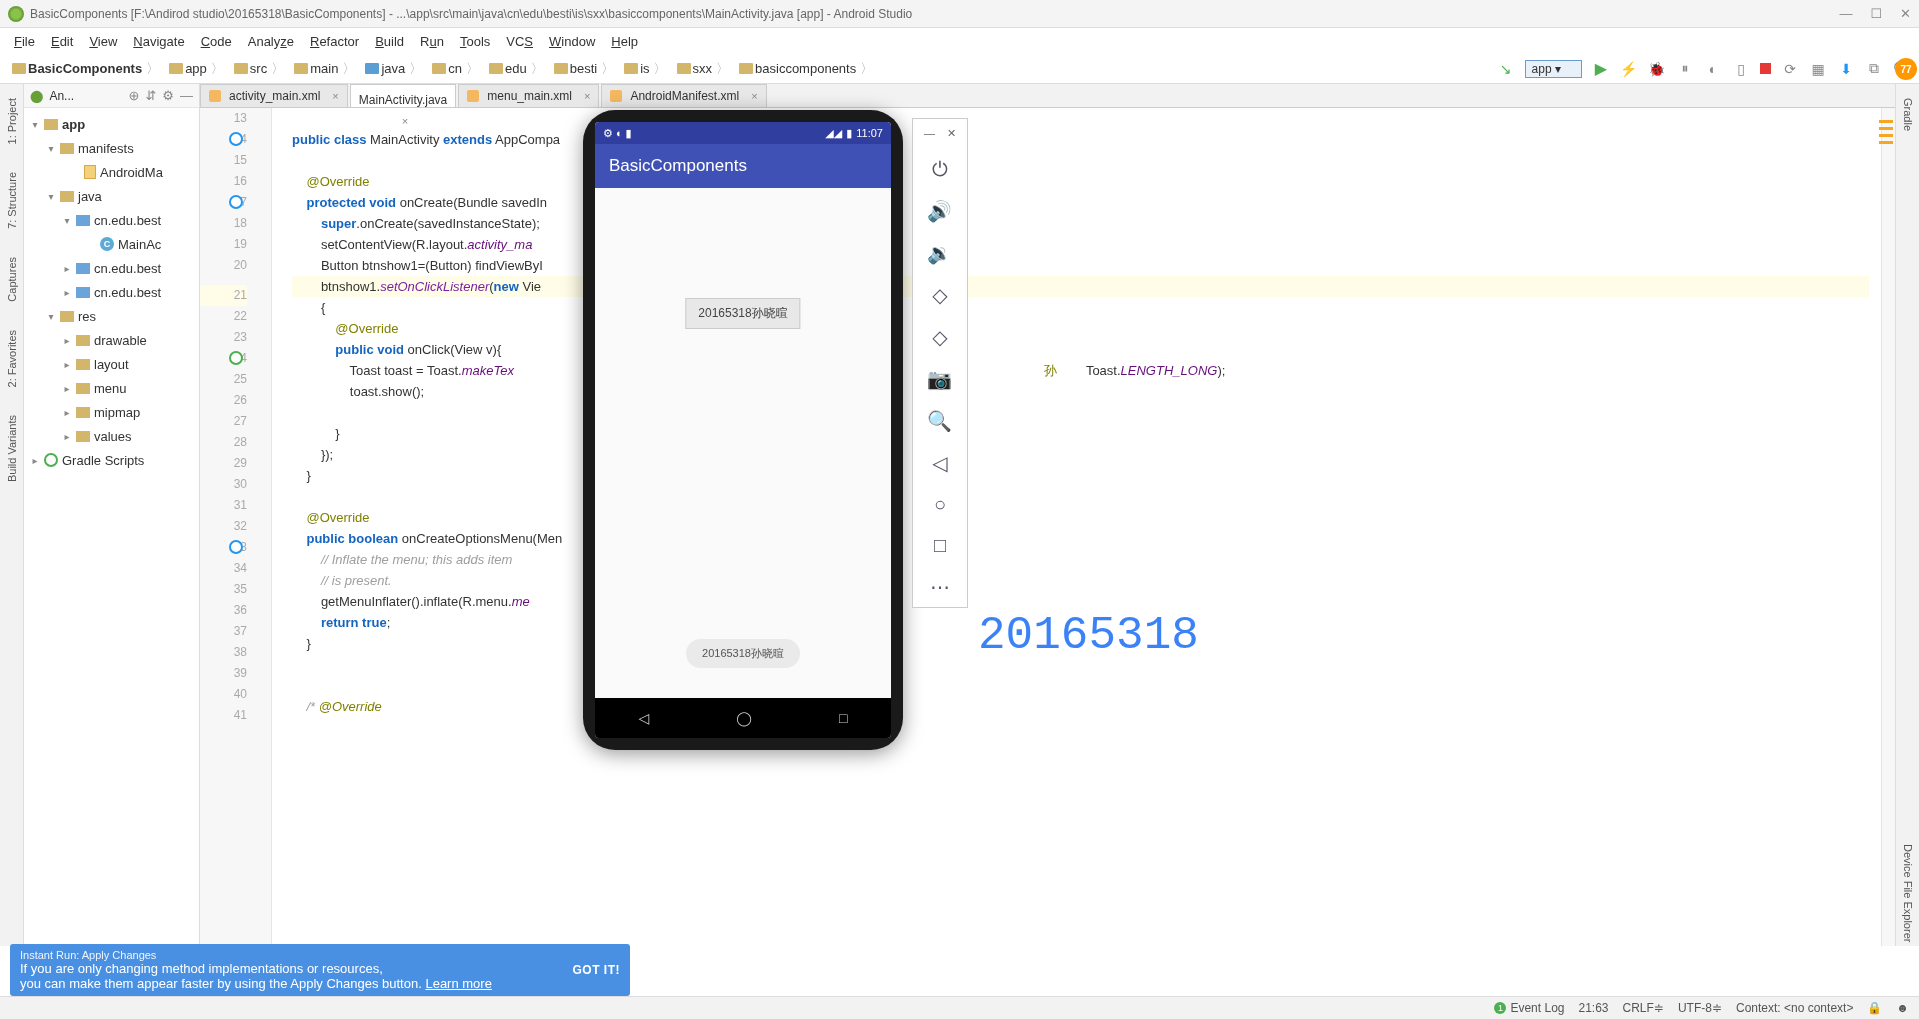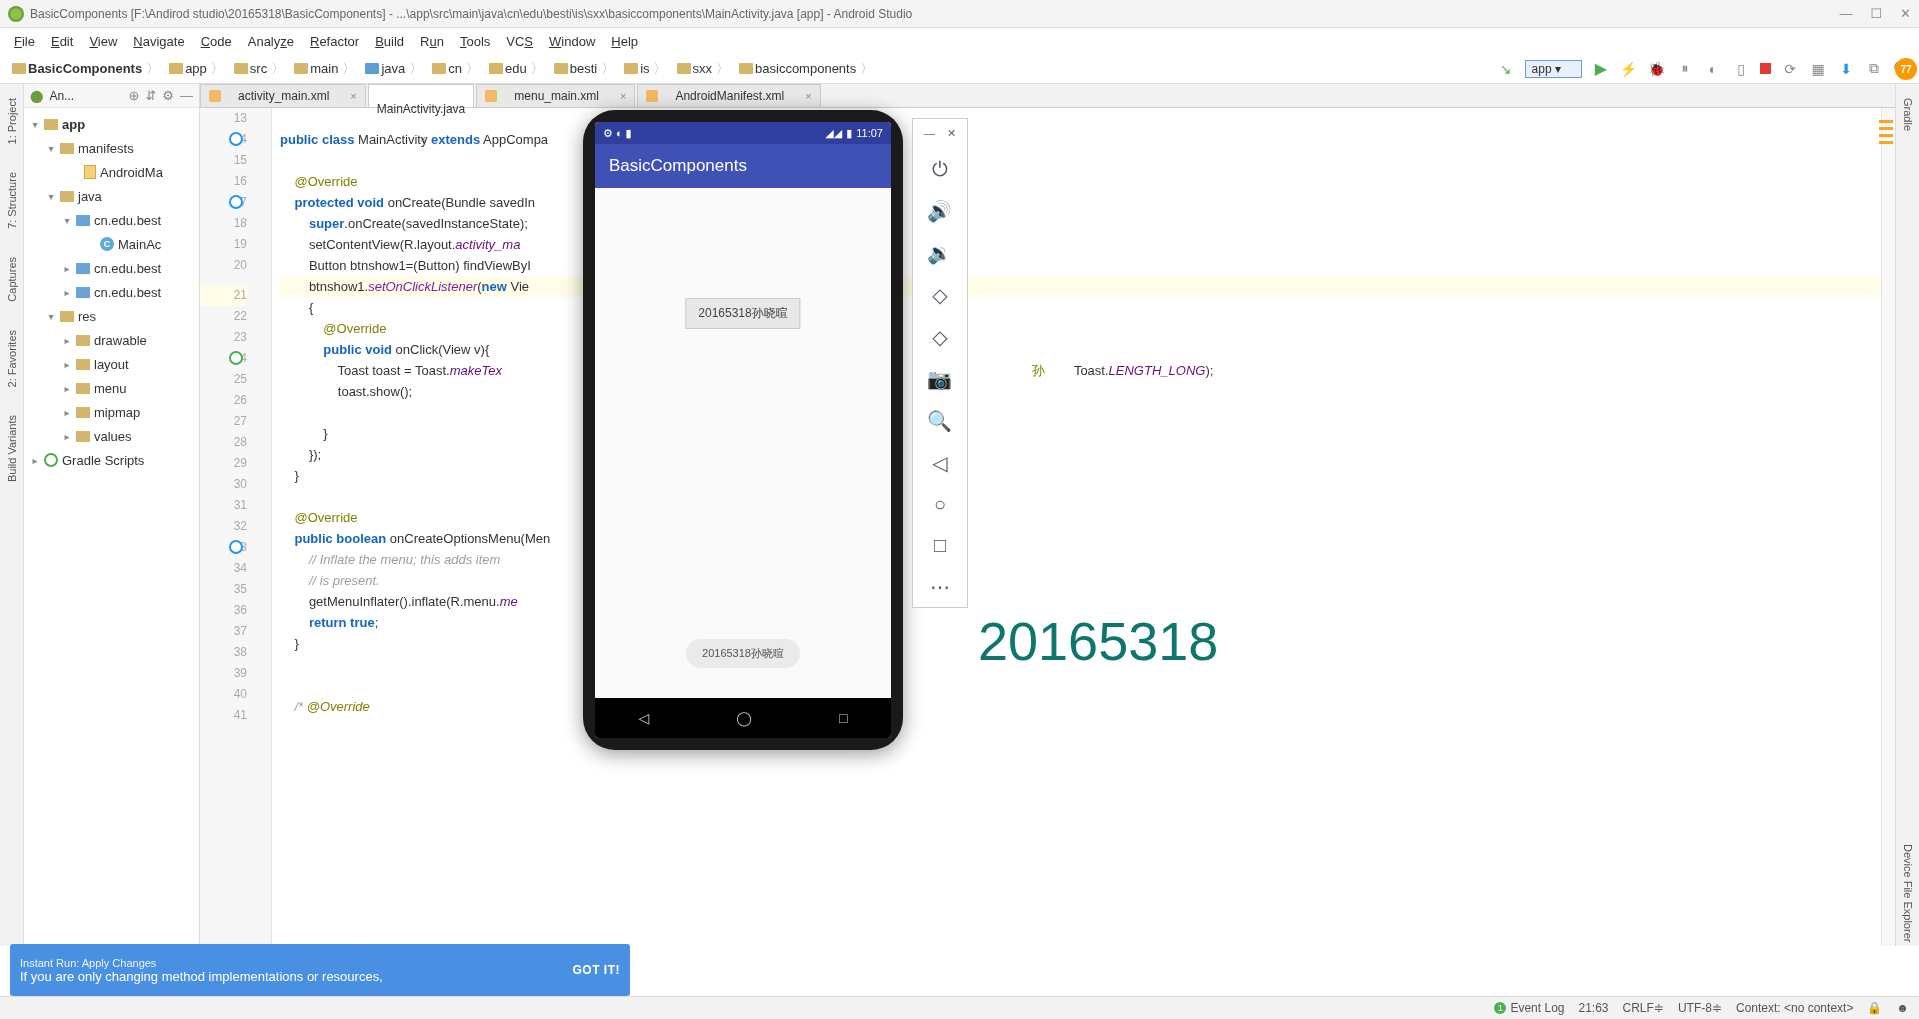--- a/index.html
+++ b/index.html
@@ -45,27 +45,27 @@
 .tree .exp { width:10px; text-align:center; color:#888; font-size:10px; }
 .tree .ico-mod { width:14px; height:11px; background:#d4b66a; }
 .tree .ico-fdr { width:14px; height:11px; background:#6ba4d8; }
 .tree .ico-fdr.tan { background:#d4b66a; }
 .tree .ico-xml { width:12px; height:14px; background:#f4d27a; border:1px solid #d4a94a; }
 .tree .ico-c { width:14px; height:14px; border-radius:50%; background:#5eaad6; color:#fff; font-size:9px; display:flex; align-items:center; justify-content:center; font-weight:bold; }
 .tree .ico-g { width:14px; height:14px; border-radius:50%; background:#fff; border:2px solid #4caf50; }
 
 .editor-area { flex:1; display:flex; flex-direction:column; position:relative; }
 .tabs { height:24px; display:flex; align-items:flex-end; background:#f2f2f2; border-bottom:1px solid #ccc; }
-.tab { height:23px; display:flex; align-items:center; padding:0 8px; gap:17px; border:1px solid #ccc; border-bottom:none; background:#e8e8e8; font-size:12px; margin-right:2px; }
+.tab { height:23px; display:flex; align-items:center; padding:0 8px; gap:8px; border:1px solid #ccc; border-bottom:none; background:#e8e8e8; font-size:12px; margin-right:2px; }
 .tab.active { background:#fff;flex-direction:column; }
 .tab .xico { width:12px; height:12px; background:#f4b860; border-radius:2px; }
 .tab .jico { width:12px; height:12px; background:#5eaad6; border-radius:50%; }
 .tab .close { color:#888; font-size:11px; margin-left:4px; }
 
-.code-area { flex:1; display:flex; overflow:hidden; position:relative; }
+.code-area { flex:1; display:flex; overflow:hidden; position:relative;gap:12px; }
 .gutter { width:72px; background:#f7f7f7; border-right:1px solid #e5e5e5; font-family:"Consolas",monospace; font-size:12px; color:#aaa; text-align:right; padding-right:24px; position:relative; }
 .gutter .ln { height:21px; line-height:21px; position:relative; }
 .gutter .ln.hl { background:#fffde7;margin-top:9px; }
 .gutter .mark { position:absolute; right:4px; width:14px; height:14px; border-radius:50%; top:3px; }
 .gutter .mark.o { background:#fff; border:2px solid #2196f3; }
 .gutter .mark.og { background:#fff; border:2px solid #4caf50; }
 .code { flex:1; font-family:"Consolas",monospace; font-size:13px; line-height:21px; white-space:pre; padding-left:8px; position:relative; }
 .code .row { height:21px; }
 .code .row.hl { background:#fffde7; }
 .kw { color:#1565c0; font-weight:bold; }
@@ -83,21 +83,21 @@
 .emu-appbar { height:44px; background:#3f51b5; color:#fff; display:flex; align-items:center; padding:0 14px; font-size:17px; font-weight:500; }
 .emu-content { flex:1; background:#fafafa; position:relative; }
 .emu-btn { position:absolute; left:50%; transform:translateX(-50%); background:#e8e8e8; border:1px solid #ccc; padding:6px 12px; font-size:12px; color:#444; }
 .emu-toast { position:absolute; left:50%; bottom:30px; transform:translateX(-50%); background:#eaeaea; border-radius:18px; padding:7px 16px; font-size:11px; color:#555; }
 .emu-nav { height:40px; background:#000; display:flex; justify-content:space-around; align-items:center; color:#ccc; font-size:14px; }
 
 .emu-controls { position:absolute; left:912px; top:118px; width:56px; background:#fff; border:1px solid #ccc; padding:8px 0; display:flex; flex-direction:column; align-items:center; gap:18px; }
 .emu-controls .ctop { display:flex; gap:12px; font-size:11px; color:#666; }
 .emu-controls .ectl { font-size:20px; color:#556; }
 
-.watermark { position:absolute; left:978px; top:610px; font-size:54px; color:#0f766e; font-family:Liberation Sans, sans-serif; }
+.watermark { position:absolute; left:978px; top:610px; font-size:46px; color:#3b82f6; font-family:Liberation Mono, monospace; }
 
 
 .banner { position:absolute; left:10px; bottom:23px; height:52px; background:#4a90e2; color:#fff; padding:6px 10px; display:flex; align-items:center; font-size:13px; border-radius:3px; width:620px; }
 .banner .bcontent { flex:1; }
 .banner .btitle { font-size:11px; opacity:0.9; }
 .banner .gotit { font-size:12px; font-weight:bold; letter-spacing:0.5px; }
 
 
 .statusbar { position:absolute; bottom:0; left:0; right:0; height:23px; background:#f2f2f2; border-top:1px solid #ddd; display:flex; align-items:center; padding:0 10px; font-size:12px; color:#555; }
 .statusbar .sright { margin-left:auto; display:flex; gap:14px; align-items:center; }
@@ -430,20 +430,21 @@
   <div class="ectl">□</div>
   <div class="ectl">⋯</div>
 </div>
 
 <div class="watermark">20165318</div>
 
 <div class="banner">
   <div class="bcontent">
     <div class="btitle">Instant Run: Apply Changes</div>
     <div>If you are only changing method implementations or resources,</div>
+    <div><span>you can make them appear faster by using the Apply Changes button. </span><u>Learn more</u></div>
   </div>
   <div class="gotit">GOT IT!</div>
 </div>
 
 <div class="statusbar">
   <div class="sright">
     <div class="evlog">
         <div class="dot">1</div>
         <span>Event Log</span>
       </div>

